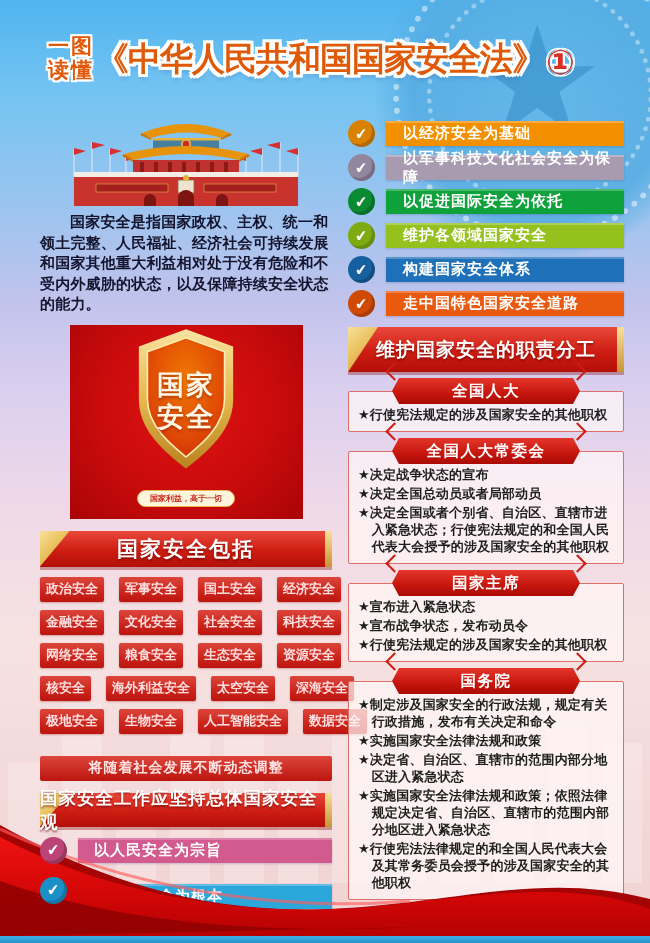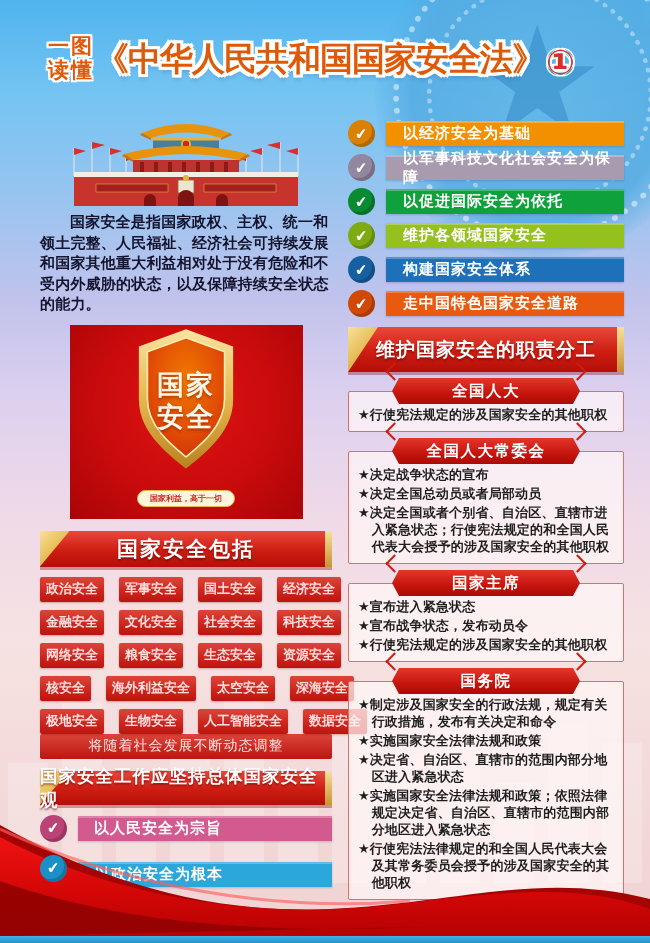--- a/index.html
+++ b/index.html
@@ -50,22 +50,22 @@
   .gold-banner.small{height:34px;}
   .gold-banner.small span{font-size:17.5px;letter-spacing:1px;}
   .gold-banner.duty-head{margin-top:10px;height:45px;}
   .gold-banner.duty-head span{font-size:19px;letter-spacing:1px;}
   
   .grid{margin-top:10px;display:flex;flex-direction:column;gap:8px;}
   .grid-row{display:flex;gap:15px;}
   .cell{flex:1 1 auto;height:25px;display:flex;align-items:center;justify-content:center;white-space:nowrap;padding:0 6px;
     background:linear-gradient(180deg,#DC453A 0%,#CB241C 60%,#BC150F 100%);
     border-radius:2px;color:#FFDEDE;font-size:13px;font-weight:bold;box-shadow:0 1px 2px rgba(130,10,10,.3);}
-  .note-bar{margin-top:0;height:25px;display:flex;align-items:center;justify-content:center;
-    background:linear-gradient(180deg,#DC453A,#BC150F);border-radius:2px;color:#FFE2E2;font-size:14px;font-weight:normal;letter-spacing:1px;}
+  .note-bar{margin-top:22px;height:25px;display:flex;align-items:center;justify-content:center;
+    background:linear-gradient(180deg,#DC453A,#BC150F);border-radius:2px;color:#FFE2E2;font-size:14px;font-weight:bold;letter-spacing:1px;}
   
   .check-list{margin-top:10px;display:flex;flex-direction:column;gap:8px;}
   .check-item{display:flex;align-items:center;}
   .check-circle{position:relative;width:27px;height:27px;border-radius:50%;flex:0 0 27px;
     box-shadow:inset -3px -3px 0 rgba(0,0,0,.18);display:flex;align-items:center;justify-content:center;z-index:1;}
   .check-circle .tick{color:#fff;font-size:15px;font-weight:bold;transform:rotate(-6deg);}
   .check-bar{margin-left:11px;flex:1;height:25px;display:flex;align-items:center;
     padding-left:17px;color:#fff;font-size:15px;font-weight:bold;letter-spacing:1px;
     box-shadow:inset 0 2px 0 rgba(255,255,255,.25),0 1px 2px rgba(60,60,120,.25);}
   .col-right .check-list{margin-top:6px;}

